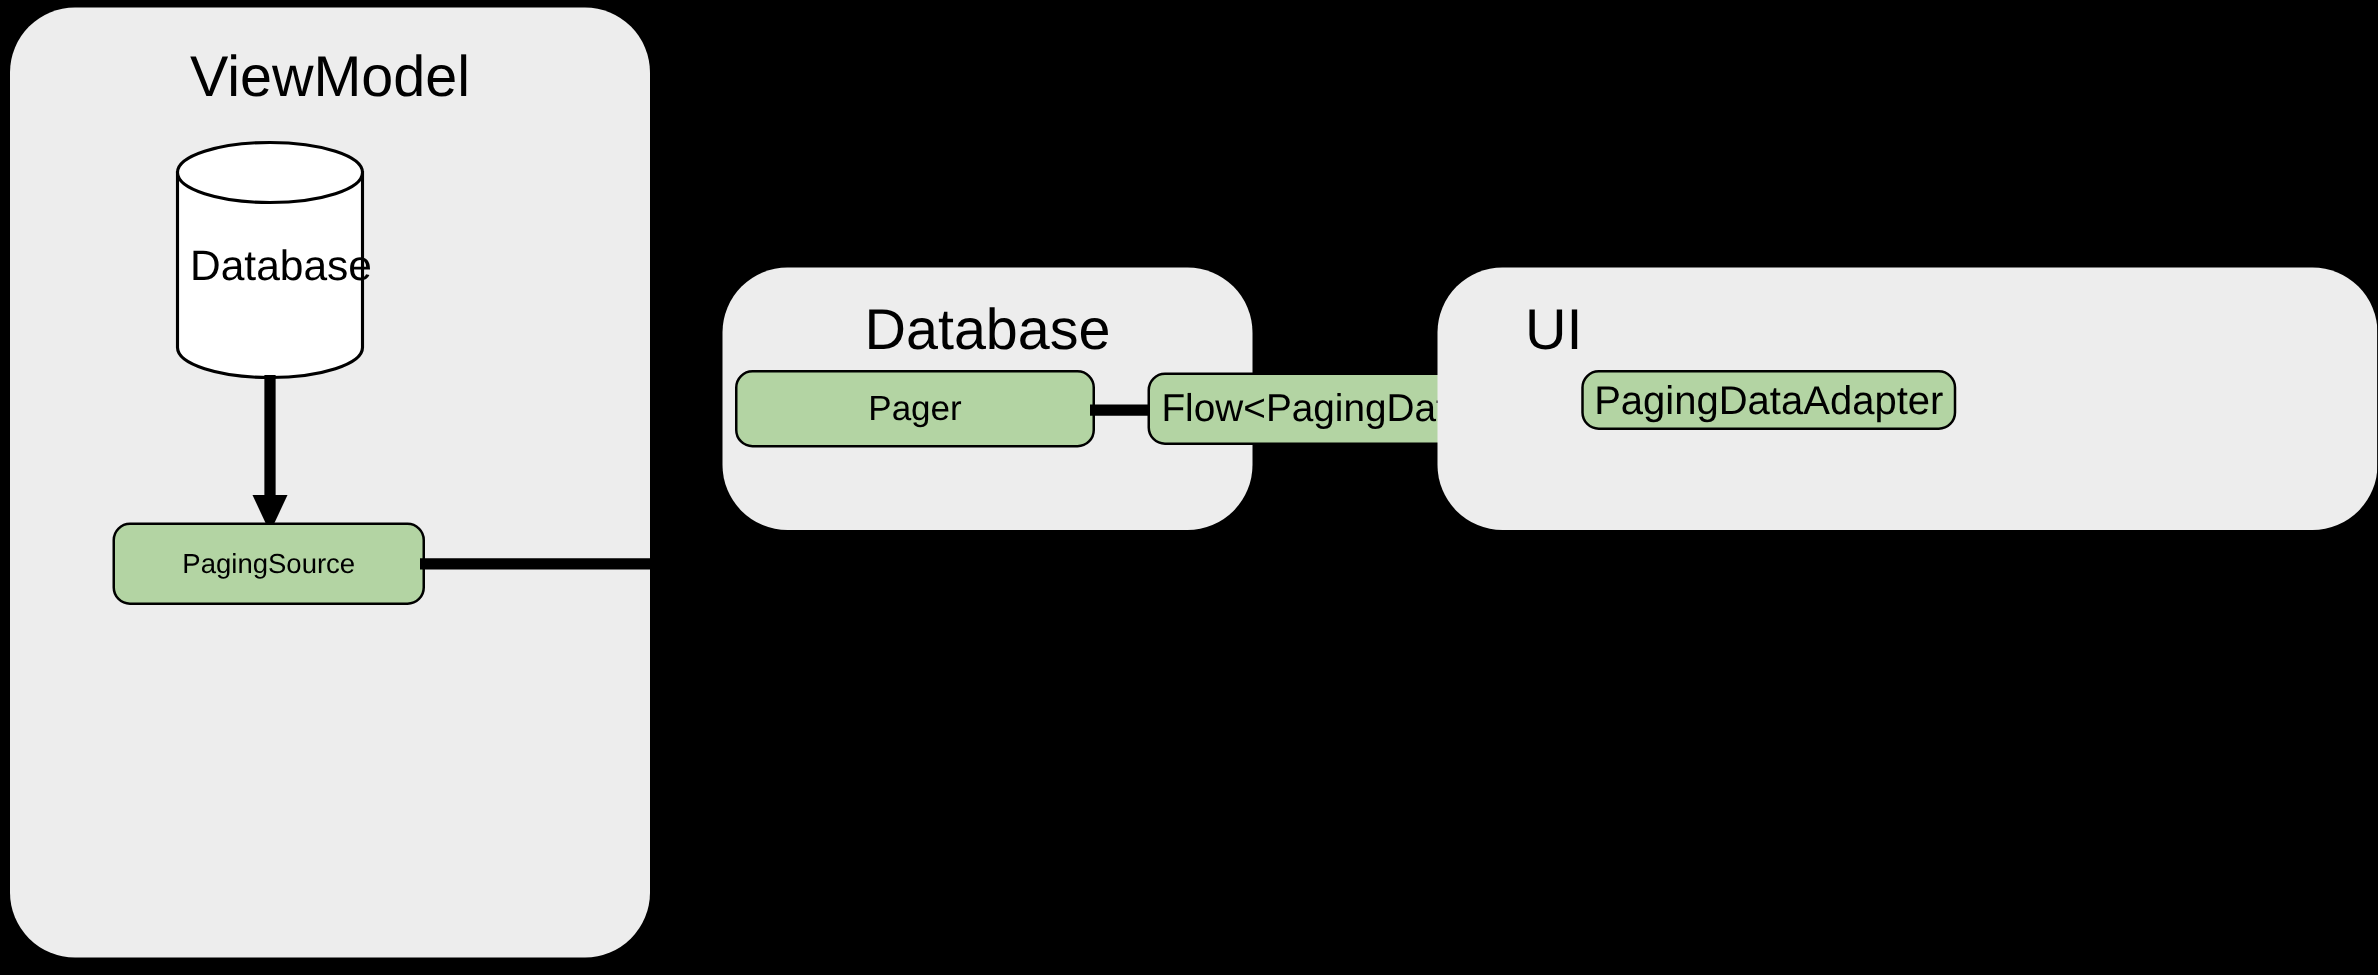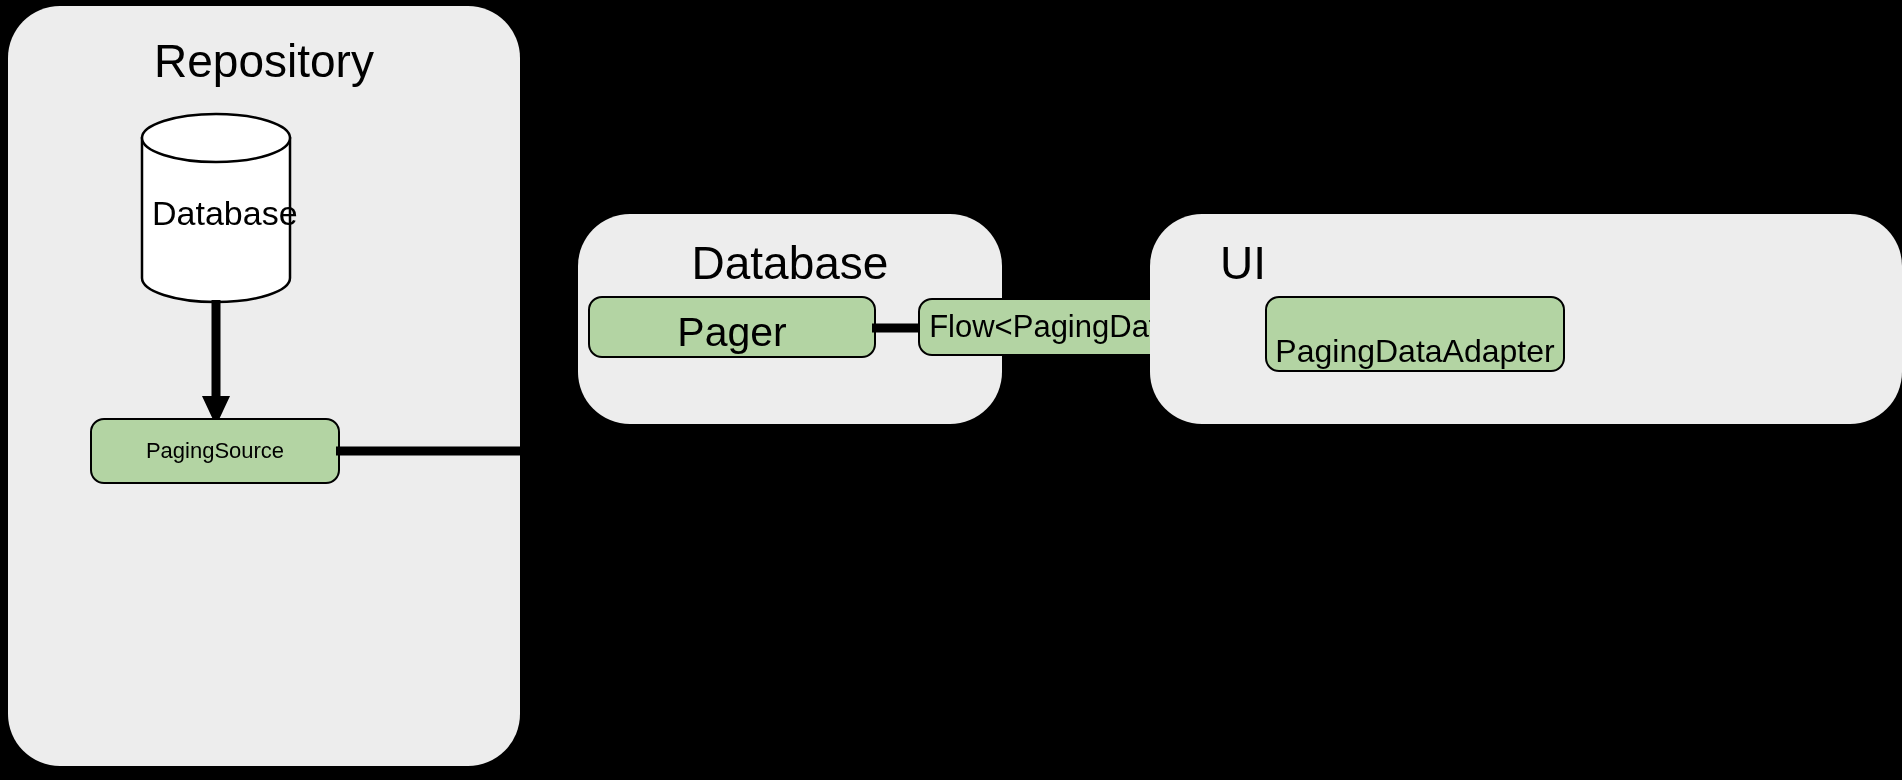--- a/index.html
+++ b/index.html
@@ -72,21 +72,21 @@
     position: absolute;
   }
   .conn svg { display: block; overflow: visible; }
 </style>
 </head>
 <body>
 
 <div id="canvas">
 
   <div class="panel" style="left:8px; top:6px; width:512px; height:760px;">
-    <div class="panel-title" style="top:32px;">Repository</div>
+    <div class="panel-title" style="top:32px;">ViewModel</div>
   </div>
 
   <div class="cylinder" style="left:140px; top:112px; width:152px; height:192px;">
     <svg class="cyl-svg" width="152" height="192" viewBox="0 0 152 192">
       <path d="M2,26 L2,166 A74,24 0 0 0 150,166 L150,26 Z" fill="#ffffff" stroke="#000000" stroke-width="2.5"></path>
       <ellipse cx="76" cy="26" rx="74" ry="24" fill="#ffffff" stroke="#000000" stroke-width="2.5"></ellipse>
     </svg>
     <div class="cyl-label" style="top:84px;">Database</div>
   </div>
 
@@ -105,21 +105,21 @@
     <svg width="262" height="140" viewBox="0 0 262 140">
       <path d="M0,133 L216,133 L216,16" fill="none" stroke="#000000" stroke-width="9"></path>
       <polygon points="240,16 210,2 210,30" fill="#000000"></polygon>
     </svg>
   </div>
 
   <div class="panel" style="left:578px; top:214px; width:424px; height:210px;">
     <div class="panel-title" style="top:26px;">Database</div>
   </div>
 
-  <div class="node" style="left:588px; top:296px; width:288px; height:62px; font-size:41px;align-items:flex-end;">
+  <div class="node" style="left:588px; top:296px; width:288px; height:62px; font-size:28px;">
     <span>Pager</span>
   </div>
 
   <div class="conn" style="left:872px; top:318px; width:52px; height:20px;">
     <svg width="52" height="20" viewBox="0 0 52 20">
       <line x1="0" y1="10" x2="52" y2="10" stroke="#000000" stroke-width="9"></line>
     </svg>
   </div>
 
   <div class="node" style="left:918px; top:298px; width:286px; height:58px; font-size:31px;">
@@ -130,17 +130,17 @@
     <svg width="72" height="20" viewBox="0 0 72 20">
       <line x1="0" y1="10" x2="46" y2="10" stroke="#000000" stroke-width="9"></line>
       <polygon points="68,10 38,-4 38,24" fill="#000000"></polygon>
     </svg>
   </div>
 
   <div class="panel" style="left:1150px; top:214px; width:752px; height:210px;">
     <div class="panel-title" style="top:26px; right:566px;">UI</div>
   </div>
 
-  <div class="node" style="left:1265px; top:296px; width:300px; height:76px; font-size:32px;align-items:flex-end;">
+  <div class="node" style="left:1265px; top:296px; width:300px; height:48px; font-size:32px;">
     <span>PagingDataAdapter</span>
   </div>
 
 </div>
 
 </body></html>

